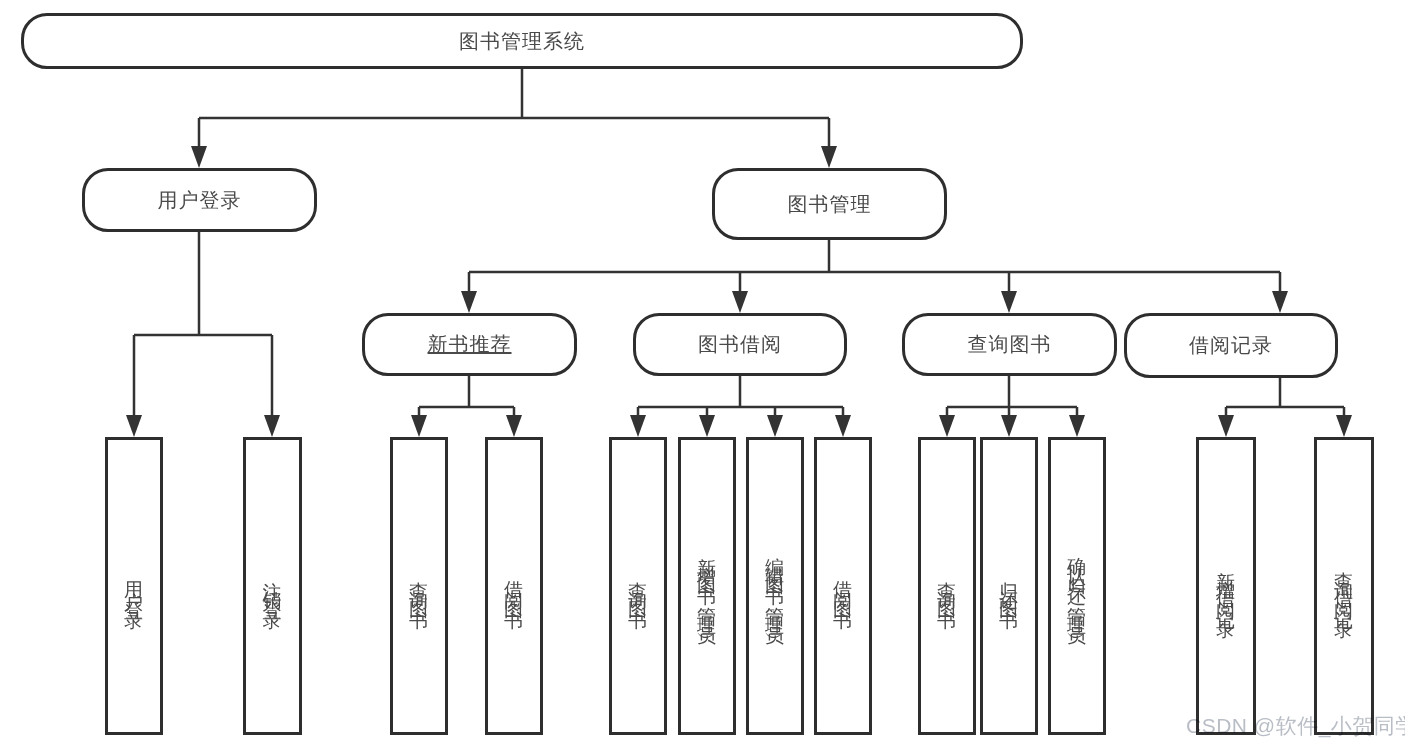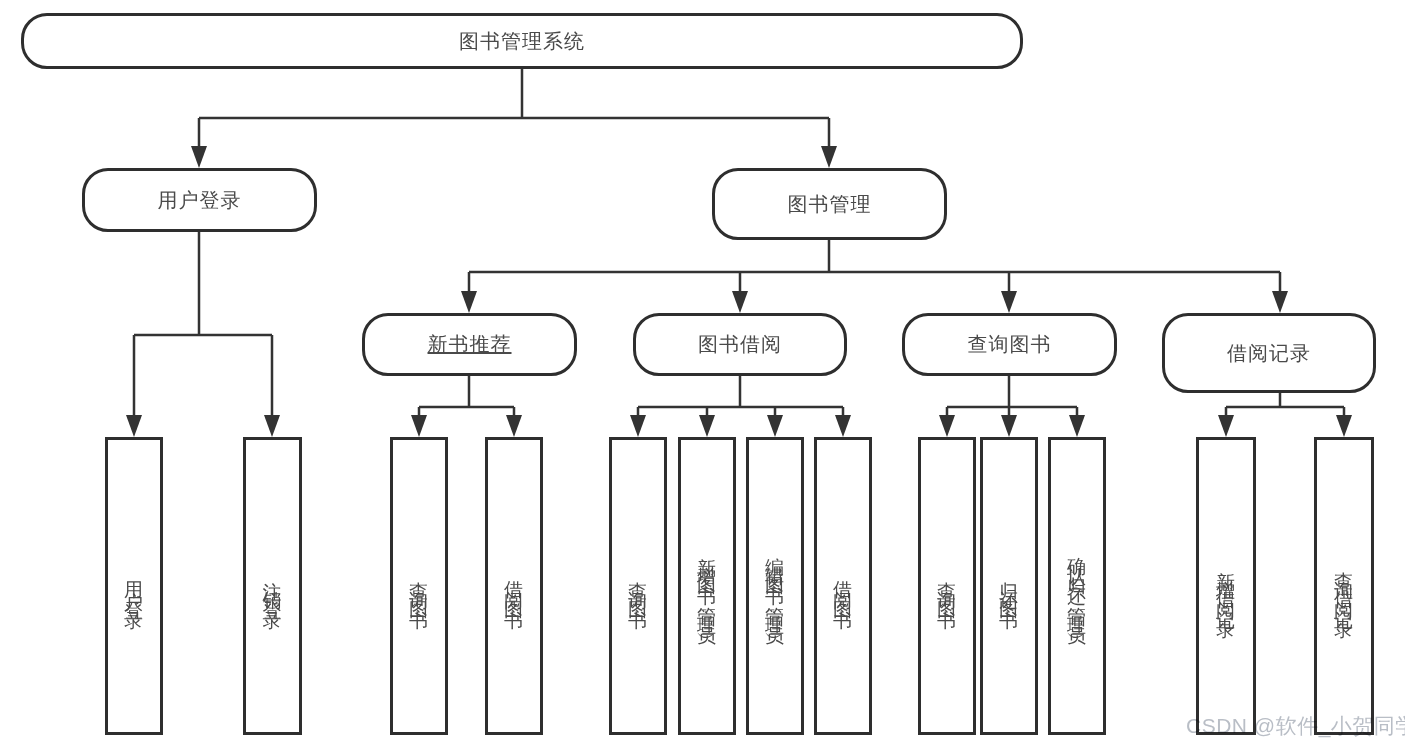--- a/index.html
+++ b/index.html
@@ -88,21 +88,21 @@
 
   <div class="box hbox" style="left:362px;top:313px;width:215px;height:63px;text-decoration:underline;">
     <span>新书推荐</span>
   </div>
   <div class="box hbox" style="left:633px;top:313px;width:214px;height:63px;">
     <span>图书借阅</span>
   </div>
   <div class="box hbox" style="left:902px;top:313px;width:215px;height:63px;">
     <span>查询图书</span>
   </div>
-  <div class="box hbox" style="left:1162px;top:313px;width:214px;height:80px;">
+  <div class="box hbox" style="left:1124px;top:313px;width:214px;height:65px;">
     <span>借阅记录</span>
   </div>
 
   <div class="box vbox" style="left:105px;">
     <span class="vtext">用户登录</span>
   </div>
   <div class="box vbox" style="left:243px;width:59px;">
     <span class="vtext">注销登录</span>
   </div>
   <div class="box vbox" style="left:390px;">

